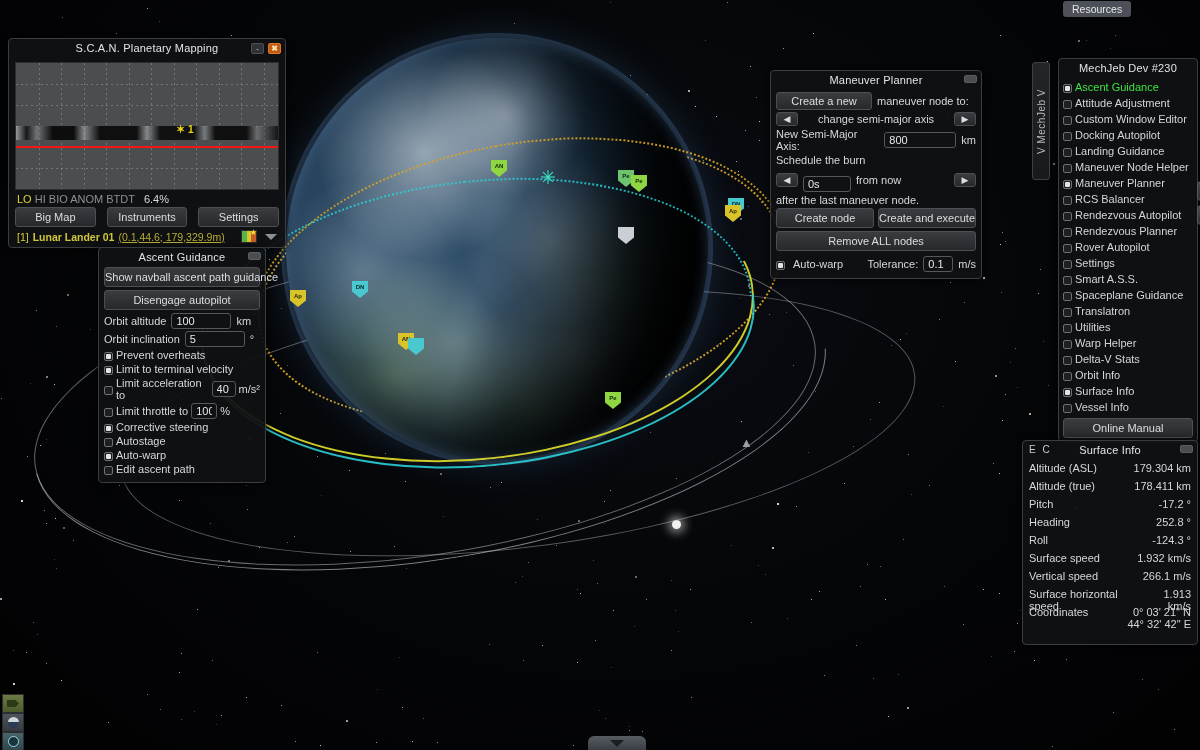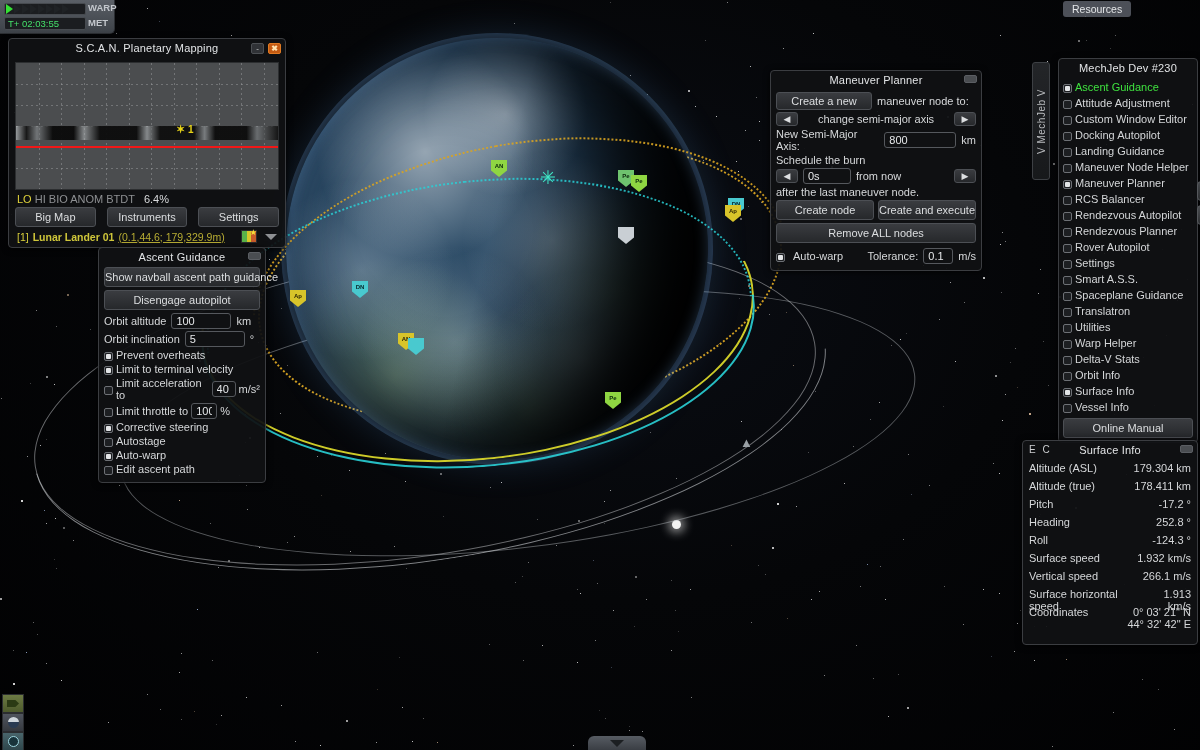--- a/index.html
+++ b/index.html
@@ -761,35 +761,20 @@
     <div class="mark ylw" style="left:290px; top:290px;">Ap</div>
     <div class="mark teal" style="left:352px; top:281px;">DN</div>
     <div class="mark ylw" style="left:398px; top:333px;">AN</div>
     <div class="mark teal" style="left:408px; top:338px;"></div>
     <div class="mark grn" style="left:605px; top:392px;">Pe</div>
     <div class="mark wht" style="left:618px; top:227px;"></div>
     <div style="position:absolute; left:537px; top:167px; width:22px; height:22px; color:#3fe8c6; font-size:19px; line-height:22px; text-align:center;">✳</div>
     <div style="position:absolute; left:740px; top:435px; width:16px; height:16px; color:#9aa0a5; font-size:13px;">▲</div>
   </div>
 
-  <div id="timepanel">
-    <div id="warpbar">
-        <span class="warp-tri on"></span>
-        <span class="warp-tri"></span>
-        <span class="warp-tri"></span>
-        <span class="warp-tri"></span>
-        <span class="warp-tri"></span>
-        <span class="warp-tri"></span>
-        <span class="warp-tri"></span>
-        <span class="warp-tri"></span>
-      </div>
-    <div id="warp-lbl">WARP</div>
-    <div id="metbar">T+ 02:03:55</div>
-    <div id="met-lbl">MET</div>
-  </div>
 
   <div id="resources-btn">Resources</div>
 
   <div class="win" id="scan-win">
     <div class="win-title">S.C.A.N. Planetary Mapping</div>
     <div id="scan-min">-</div>
     <div id="scan-close">✖</div>
 
     <div id="scan-map">
         <div style="position:absolute;left:22.5px;top:0;bottom:0;width:1px;background:repeating-linear-gradient(#9a9c9e 0 2px,transparent 2px 5px);opacity:.5"></div>
@@ -914,21 +899,21 @@
       <div class="line">
         <span>New Semi-Major Axis:</span>
         <input class="kfield" style="width: 72px;" value="800">
         <span>km</span>
       </div>
       <div class="line">
         <span>Schedule the burn</span>
       </div>
       <div class="line">
         <div class="kbtn arrowbtn">◀</div>
-        <input class="kfield" style="width: 48px;" value="0s">
+        <input class="kfield" style="width: 48px; margin-top: 8px;" value="0s">
         <span style="flex:1;">from now</span>
         <div class="kbtn arrowbtn">▶</div>
       </div>
       <div class="line">
         <span>after the last maneuver node.</span>
       </div>
       <div class="dual">
         <div class="kbtn">Create node</div>
         <div class="kbtn">Create and execute</div>
       </div>

